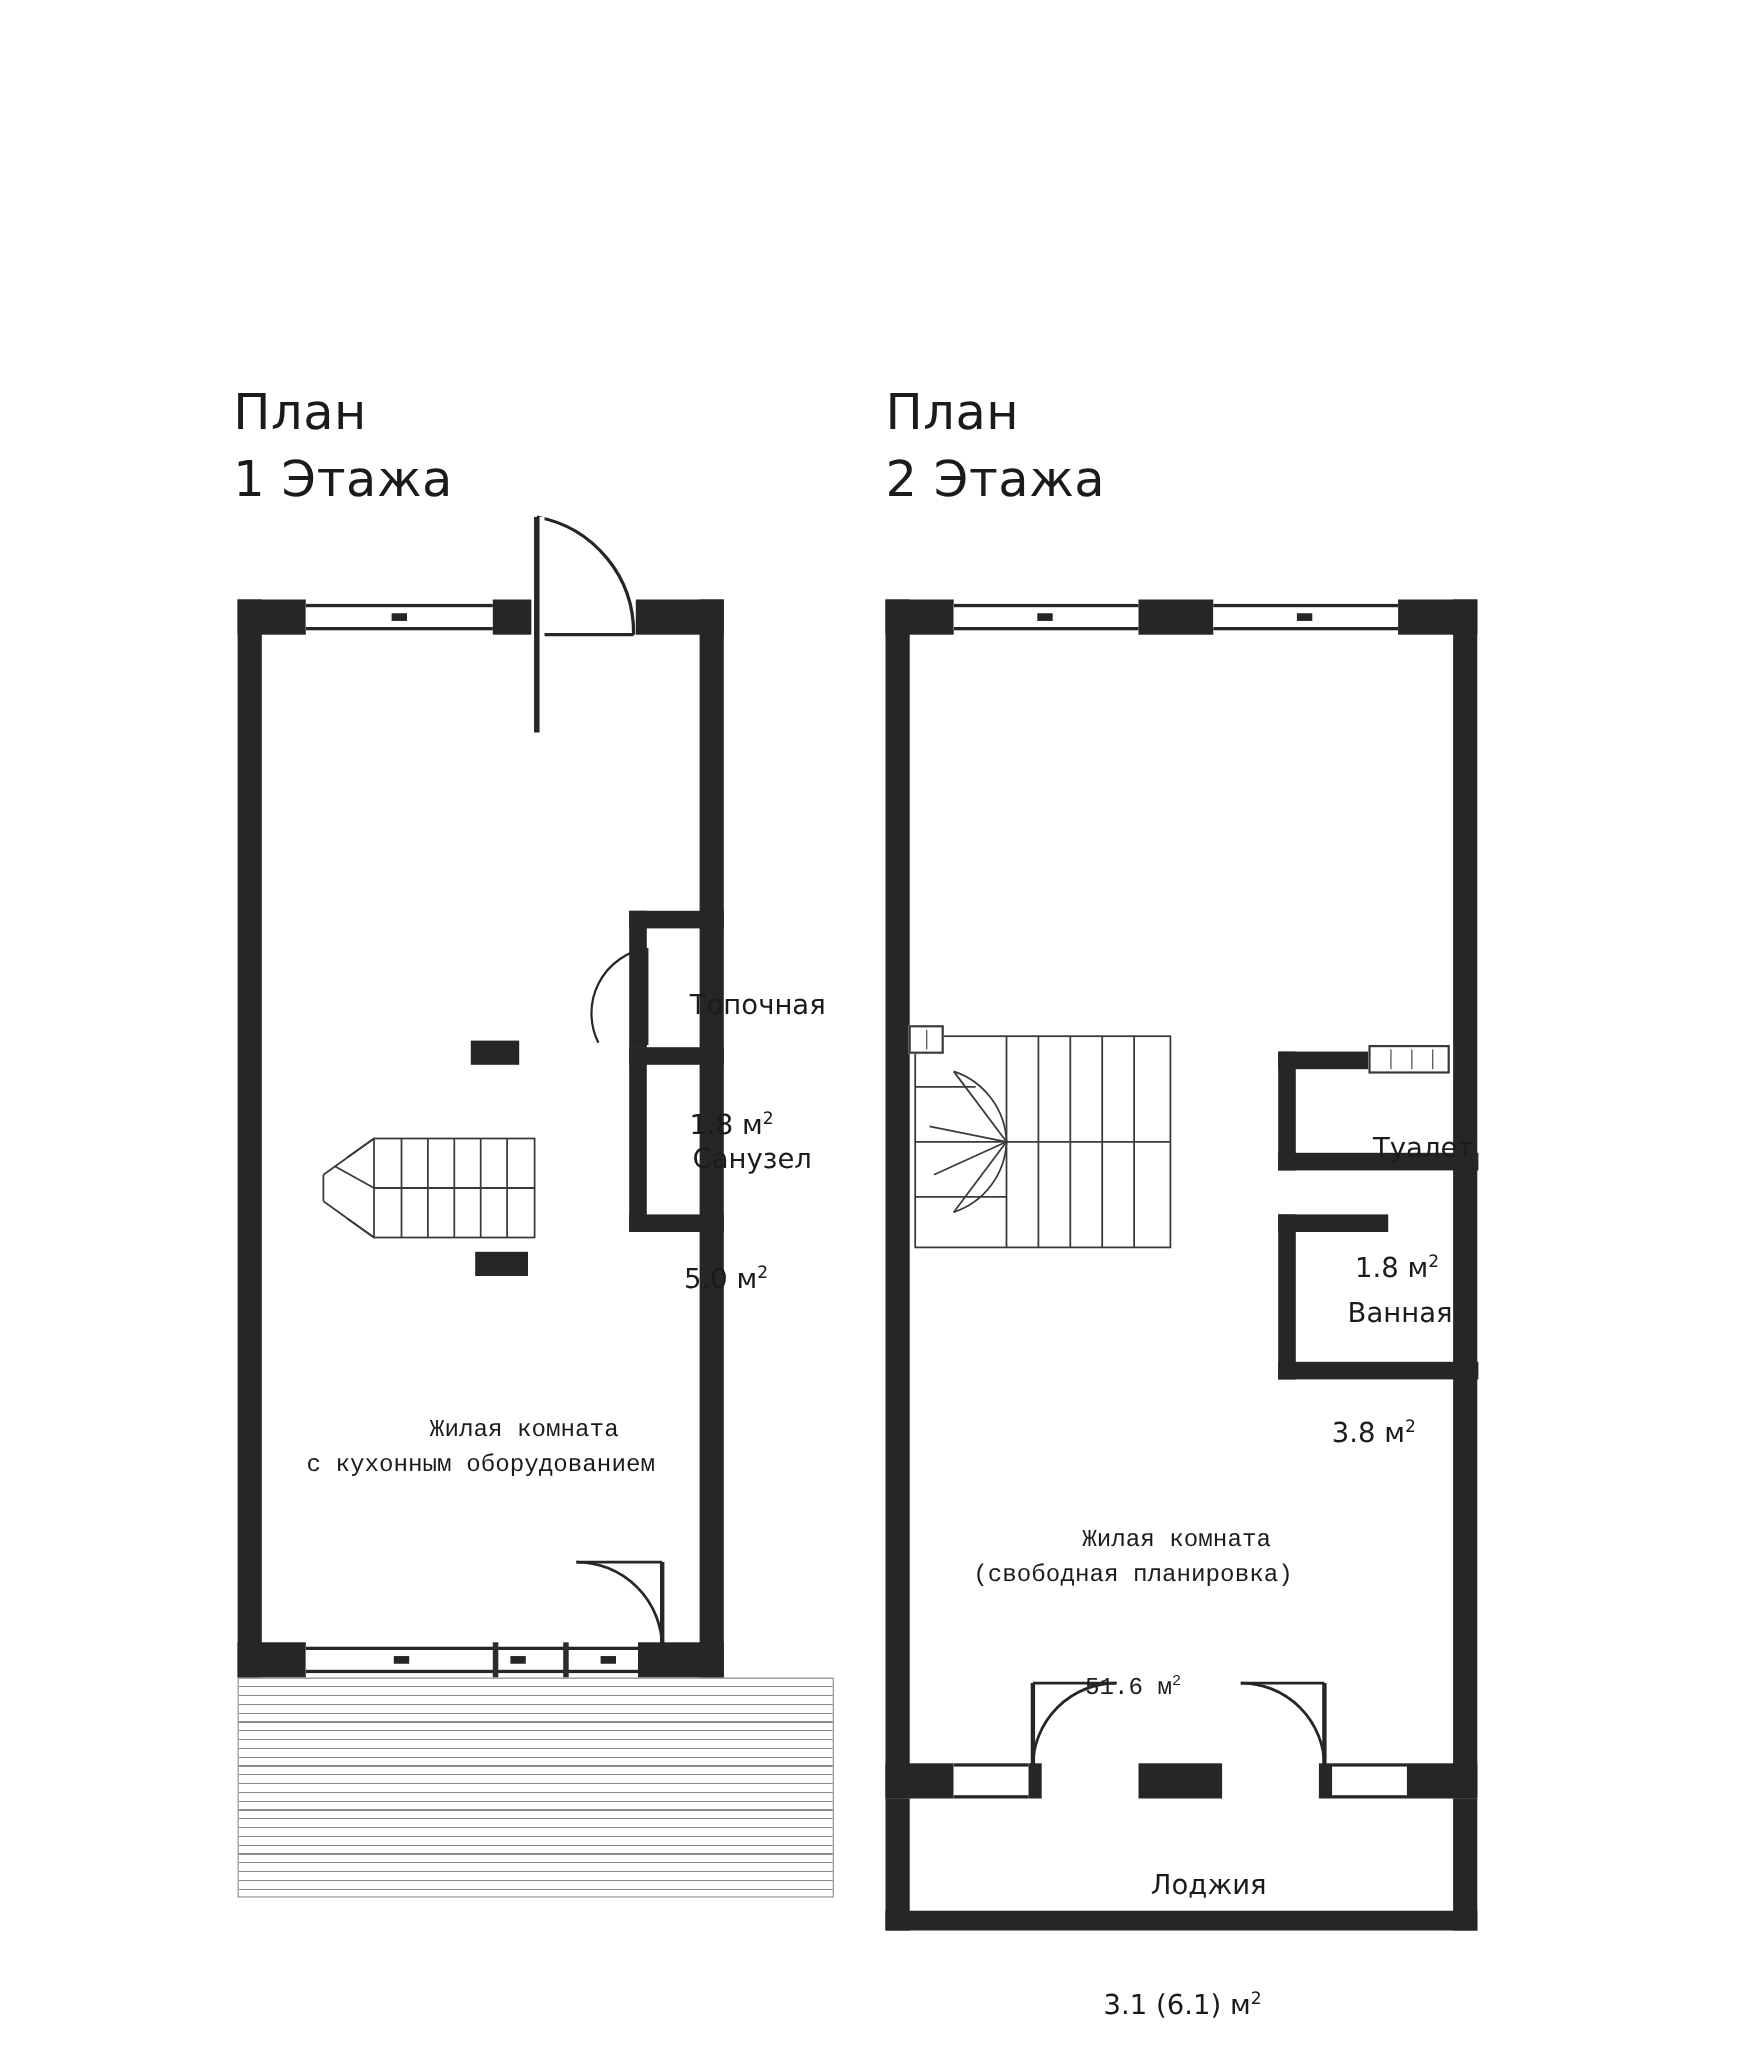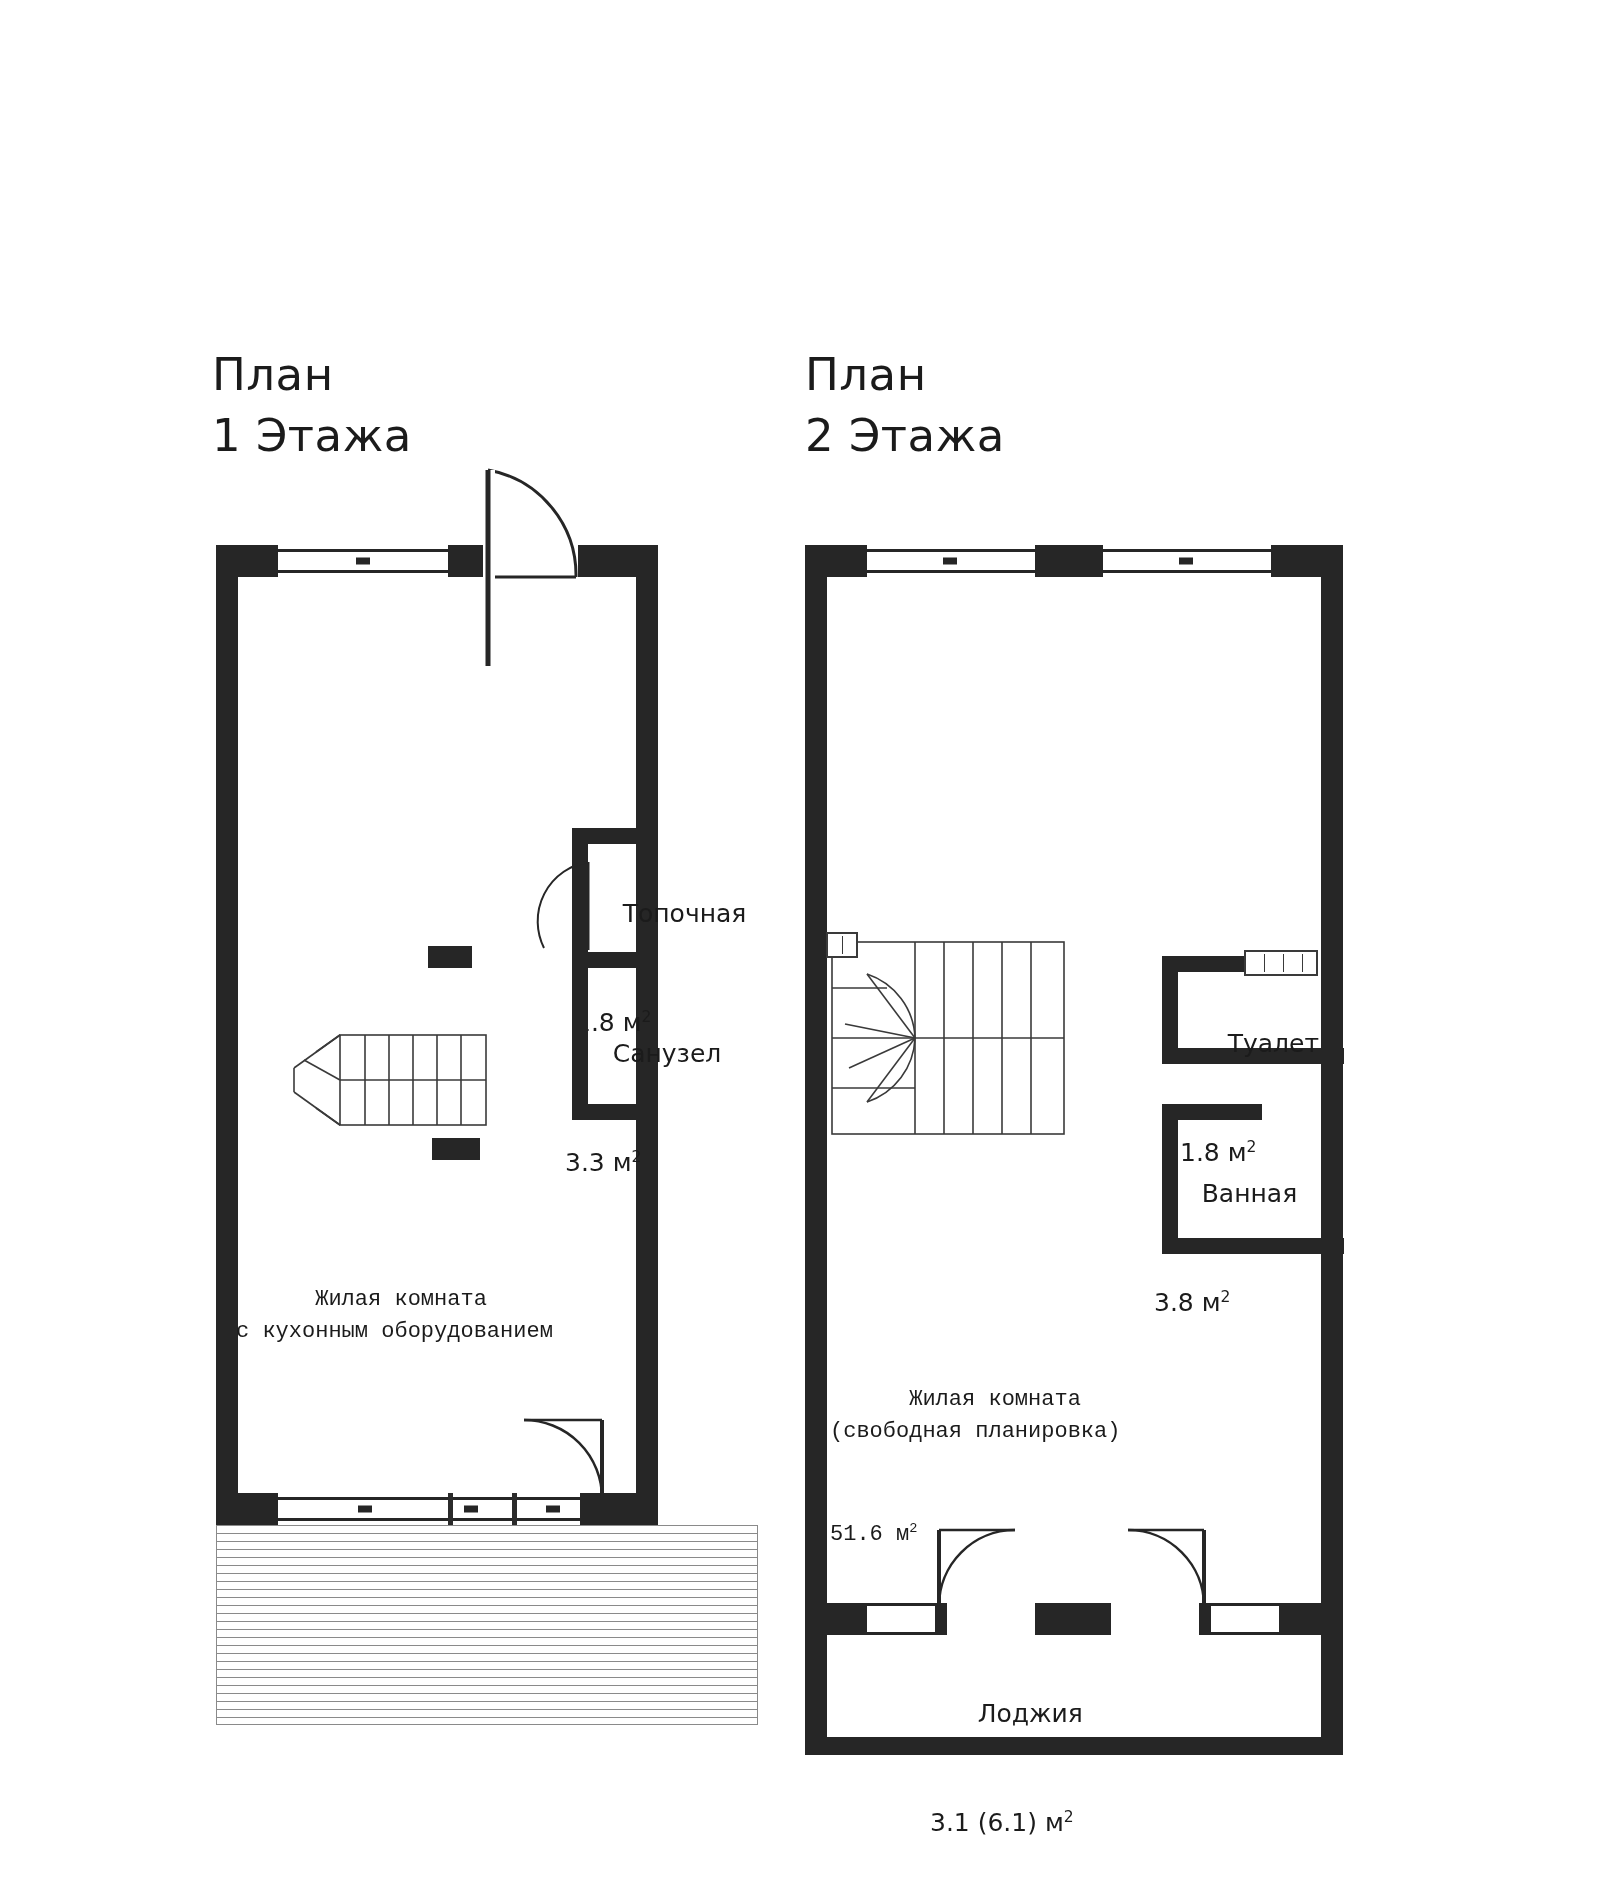--- a/index.html
+++ b/index.html
@@ -38,20 +38,21 @@
   .wall {
     position: absolute;
     background: #262626;
   }
   .thinwall {
     position: absolute;
     background: #2b2b2b;
   }
   .room-label {
     position: absolute;
+    text-align: center;
     font-size: 25px;
     line-height: 1.45;
     color: #1b1b1b;
     white-space: pre;
   }
   .room-label.big { font-size: 22px; font-family: Liberation Mono, monospace; }
   .area { display: block; }
   sup { font-size: 0.62em; vertical-align: super; }
 
   
@@ -200,21 +201,21 @@
     <div class="room-label" style="left:575px; top:860px; width:180px;">
       <span>Топочная</span><br>
       <span class="area"><span>1.8 м</span><sup>2</sup></span>
     </div>
 
     <div class="wall" style="left:572px; top:952px; width:86px; height:16px;"></div>
     <div class="wall" style="left:572px; top:952px; width:16px; height:168px;"></div>
     <div class="wall" style="left:572px; top:1104px; width:86px; height:16px;"></div>
     <div class="room-label" style="left:565px; top:1000px; width:190px;">
       <span>Санузел</span><br>
-      <span class="area"><span>3.3 м</span><sup>2</sup></span>
+      <span class="area"><span>5.0 м</span><sup>2</sup></span>
     </div>
 
     <div class="stairs" style="position:absolute; left:290px; top:1030px;">
       <svg width="200" height="100" viewBox="0 0 200 100">
         <g stroke="#3a3a3a" stroke-width="1.6" fill="none">
           <rect x="50" y="5" width="146" height="90"></rect>
           <line x1="50" y1="5" x2="4" y2="38"></line>
           <line x1="50" y1="95" x2="4" y2="62"></line>
           <line x1="4" y1="38" x2="4" y2="62"></line>
           <line x1="75" y1="5" x2="75" y2="95"></line>

